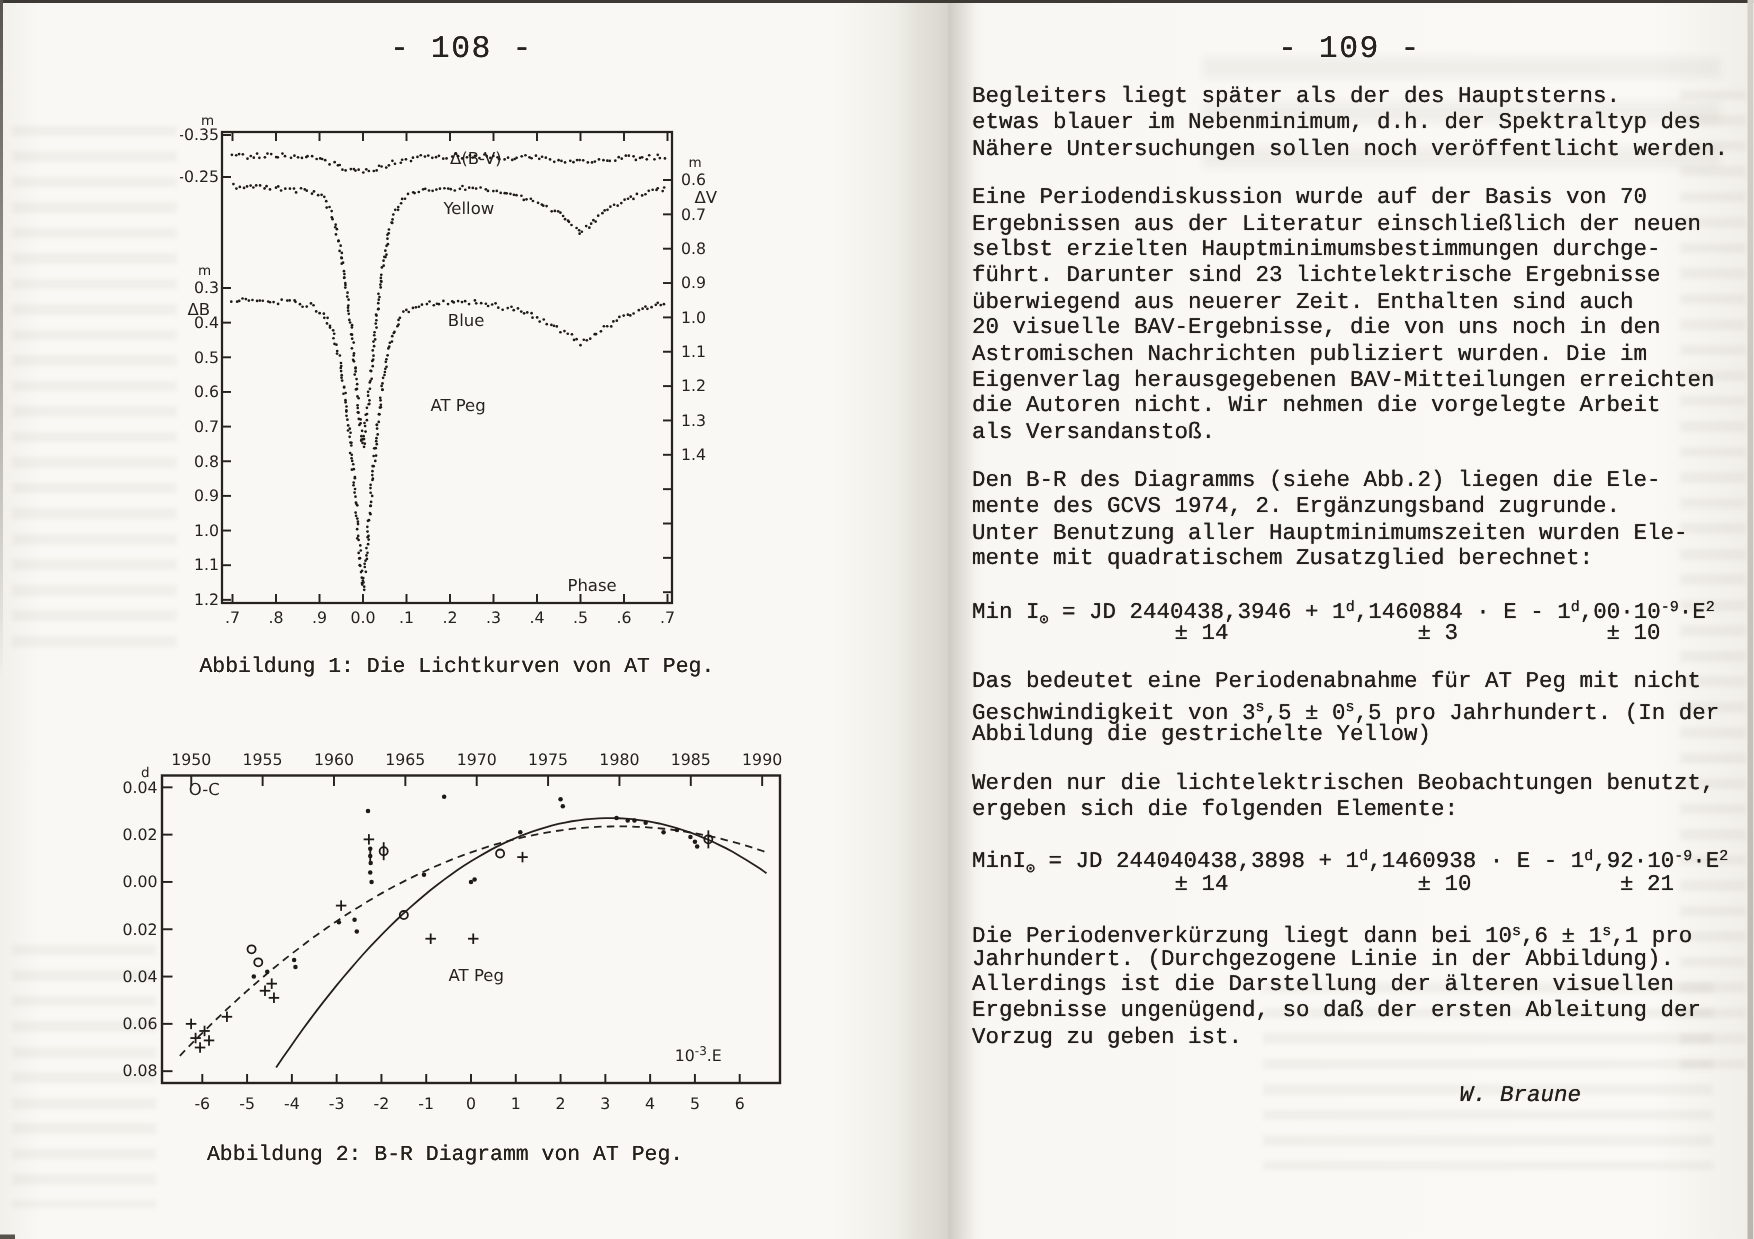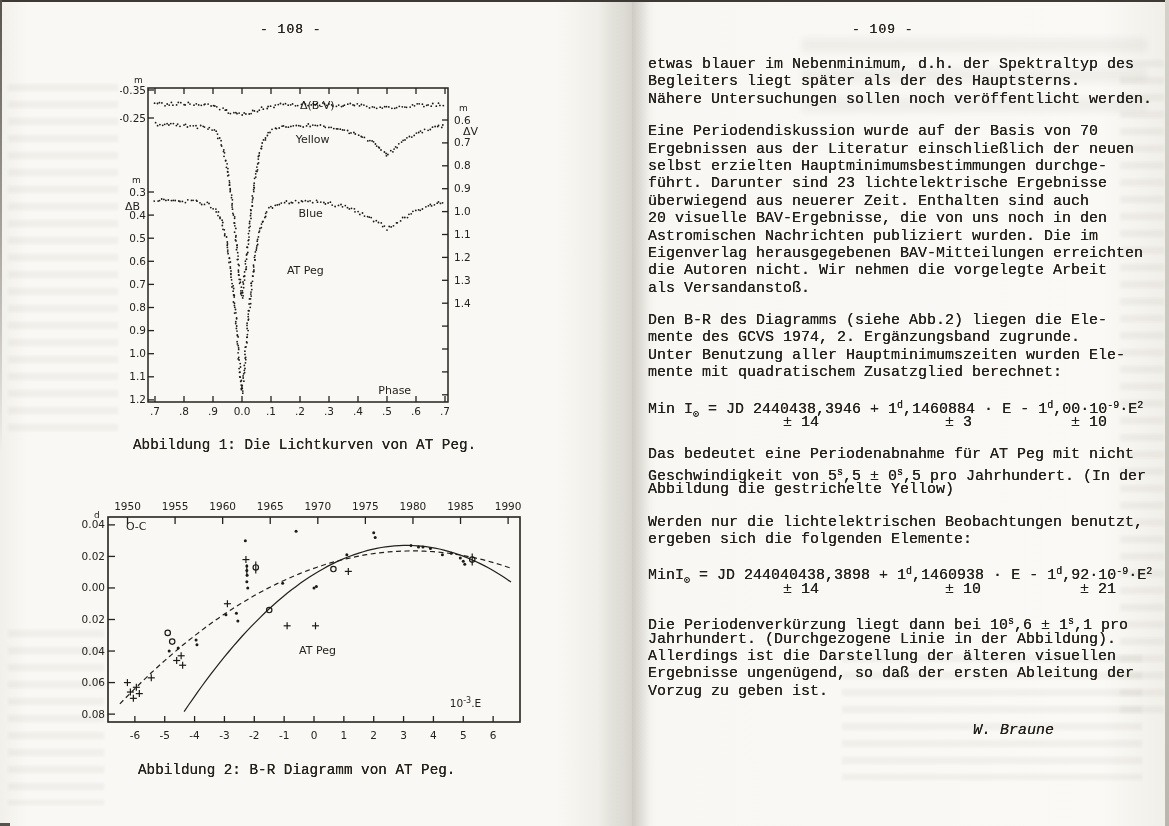--- a/index.html
+++ b/index.html
@@ -31,21 +31,21 @@
     background:linear-gradient(90deg, rgba(60,55,48,0) 0, rgba(60,55,48,0.10) 50%, rgba(60,55,48,0.15) 66%, rgba(60,55,48,0) 100%);
     pointer-events:none;
   }
   .ghost {
     position:absolute; filter:blur(1.8px); opacity:.5; pointer-events:none;
     background:repeating-linear-gradient(180deg, rgba(112,106,95,.13) 0px, rgba(112,106,95,.13) 7px, rgba(112,106,95,0) 7px, rgba(112,106,95,0) 17px);
   }
   .ghost.big { background:repeating-linear-gradient(180deg, rgba(112,106,95,.16) 0px, rgba(112,106,95,.16) 14px, rgba(112,106,95,0) 14px, rgba(112,106,95,0) 30px); filter:blur(3px); opacity:.45; }
 
   .page-num {
-    position:absolute; top:22px; font-size:13px; color:#26221d;
+    position:absolute; top:22px; font-size:21px; color:#26221d;
     text-shadow:0 0 .4px currentColor; letter-spacing:1px;
   }
   .pn-left { left:260px; }
   .pn-right { left:852px;text-align:center; }
 
   .caption {
     position:absolute; font-size:14.3px; color:#24201a;
     text-shadow:0 0 .4px currentColor; white-space:pre;
   }
   .cap1 { left:133px; top:437px; }
@@ -966,22 +966,22 @@
     <div class="ghost" style="left:488px; top:60px; width:44px; height:660px;"></div>
     <div class="ghost" style="left:210px; top:655px; width:300px; height:125px;"></div>
   </div>
 
   <div class="fold-shadow"></div>
 
   <div class="page-num pn-right">- 109 -</div>
 
   <div class="textcol">
       <div class="block">
+        <div class="tline"><span>Begleiters liegt später als der des Hauptsterns.</span></div>
         <div class="tline"><span>etwas blauer im Nebenminimum, d.h. der Spektraltyp des</span></div>
-        <div class="tline"><span>Begleiters liegt später als der des Hauptsterns.</span></div>
         <div class="tline"><span>Nähere Untersuchungen sollen noch veröffentlicht werden.</span></div>
       </div>
       <div class="block">
         <div class="tline"><span>Eine Periodendiskussion wurde auf der Basis von 70</span></div>
         <div class="tline"><span>Ergebnissen aus der Literatur einschließlich der neuen</span></div>
         <div class="tline"><span>selbst erzielten Hauptminimumsbestimmungen durchge-</span></div>
         <div class="tline"><span>führt. Darunter sind 23 lichtelektrische Ergebnisse</span></div>
         <div class="tline"><span>überwiegend aus neuerer Zeit. Enthalten sind auch</span></div>
         <div class="tline"><span>20 visuelle BAV-Ergebnisse, die von uns noch in den</span></div>
         <div class="tline"><span>Astromischen Nachrichten publiziert wurden. Die im</span></div>
@@ -994,21 +994,21 @@
         <div class="tline"><span>mente des GCVS 1974, 2. Ergänzungsband zugrunde.</span></div>
         <div class="tline"><span>Unter Benutzung aller Hauptminimumszeiten wurden Ele-</span></div>
         <div class="tline"><span>mente mit quadratischem Zusatzglied berechnet:</span></div>
       </div>
       <div class="block">
         <div class="tline"><span>Min I</span><span class="sub">⊙</span><span> = JD 2440438,3946 + 1</span><span class="sup">d</span><span>,1460884 · E - 1</span><span class="sup">d</span><span>,00·10</span><span class="sup">-9</span><span>·E</span><span class="sup">2</span></div>
         <div class="tline"><span>               ± 14              ± 3           ± 10</span></div>
       </div>
       <div class="block">
         <div class="tline"><span>Das bedeutet eine Periodenabnahme für AT Peg mit nicht</span></div>
-        <div class="tline"><span>Geschwindigkeit von 5</span><span class="sup">s</span><span>,5 ± 0</span><span class="sup">s</span><span>,5 pro Jahrhundert. (In der</span></div>
+        <div class="tline"><span>Geschwindigkeit von 3</span><span class="sup">s</span><span>,5 ± 0</span><span class="sup">s</span><span>,5 pro Jahrhundert. (In der</span></div>
         <div class="tline"><span>Abbildung die gestrichelte Yellow)</span></div>
       </div>
       <div class="block">
         <div class="tline"><span>Werden nur die lichtelektrischen Beobachtungen benutzt,</span></div>
         <div class="tline"><span>ergeben sich die folgenden Elemente:</span></div>
       </div>
       <div class="block">
         <div class="tline"><span>MinI</span><span class="sub">⊙</span><span> = JD 244040438,3898 + 1</span><span class="sup">d</span><span>,1460938 · E - 1</span><span class="sup">d</span><span>,92·10</span><span class="sup">-9</span><span>·E</span><span class="sup">2</span></div>
         <div class="tline"><span>               ± 14              ± 10           ± 21</span></div>
       </div>

